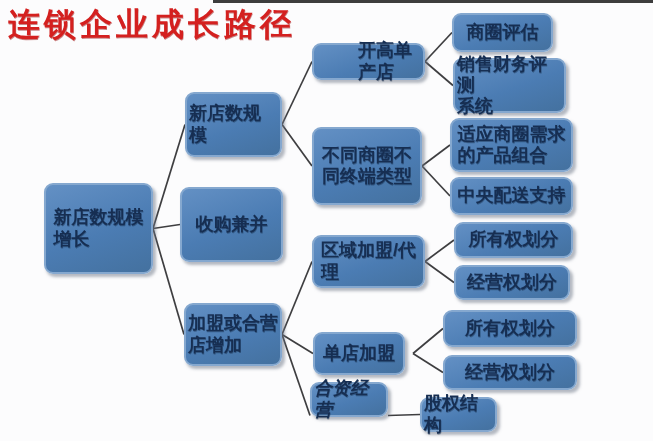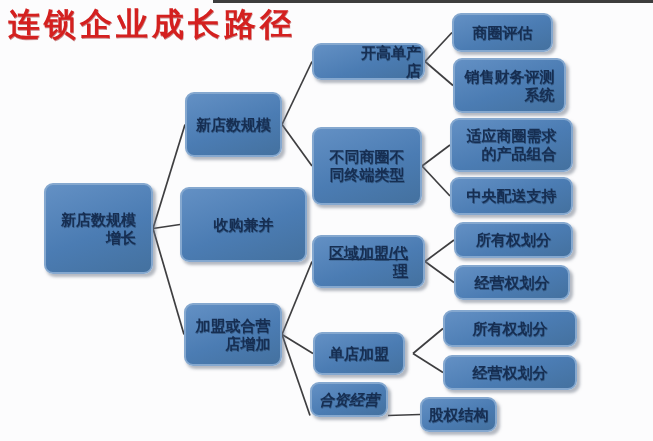--- a/index.html
+++ b/index.html
@@ -29,22 +29,22 @@
   svg.edges line{stroke:var(--edge);stroke-width:1.7;}
   .nodes{position:absolute;left:0;top:0;width:653px;height:441px;}
   .node{
     position:absolute;box-sizing:border-box;
     display:flex;align-items:center;justify-content:center;
     background:linear-gradient(160deg,var(--node-fill-top) 0%,var(--node-fill) 55%,var(--node-fill-bottom) 100%);
     border:2px solid var(--node-border);
     border-radius:9px;
     box-shadow:2.5px 3px 3px rgba(108,118,133,.5);
     color:var(--node-text);
-    font-size:15px;font-weight:700;line-height:1.18;
-    text-align:right;white-space:pre-line;
+    font-size:18px;font-weight:700;line-height:1.18;
+    text-align:left;white-space:pre-line;
     padding:1px 2px;
     text-shadow:0.5px 0.5px 0.5px rgba(10,25,50,.35);
   }
 </style>
 </head>
 <body>
 
 <div class="stage">
   <div class="top-artifact"></div>
   <div class="title">连锁企业成长路径</div>
@@ -64,27 +64,27 @@
       <line x1="425" y1="261.5" x2="454" y2="240"></line>
       <line x1="425" y1="261.5" x2="454" y2="282.5"></line>
       <line x1="413" y1="353.5" x2="443" y2="328.5"></line>
       <line x1="413" y1="353.5" x2="443" y2="372.5"></line>
       <line x1="388" y1="415.5" x2="420" y2="414.5"></line>
     </svg>
   <div class="nodes">
       <div class="node" style="left: 44px; top: 183px; width: 109px; height: 91px;"><span>新店数规模
 增长</span></div>
       <div class="node" style="left: 185px; top: 92px; width: 97px; height: 65px;"><span>新店数规模</span></div>
-      <div class="node" style="left: 180px; top: 187px; width: 127px; height: 75px;"><span>收购兼并</span></div>
+      <div class="node" style="left: 180px; top: 187px; width: 103px; height: 75px;"><span>收购兼并</span></div>
       <div class="node" style="left: 184px; top: 303px; width: 98px; height: 63px;"><span>加盟或合营
 店增加</span></div>
       <div class="node" style="left: 312px; top: 43px; width: 113px; height: 37px; padding-left: 44px;"><span>开高单产店</span></div>
       <div class="node" style="left: 312px; top: 127px; width: 110px; height: 78px;"><span>不同商圈不
 同终端类型</span></div>
-      <div class="node" style="left: 312px; top: 235px; width: 113px; height: 53px; text-decoration: underline;"><span>区域加盟/代
+      <div class="node" style="left: 312px; top: 235px; width: 113px; height: 53px;"><span>区域加盟/代
 理</span></div>
       <div class="node" style="left: 313px; top: 332px; width: 92px; height: 43px;"><span>单店加盟</span></div>
       <div class="node" style="left: 310px; top: 382px; width: 78px; height: 35px; font-style: italic;"><span>合资经营</span></div>
       <div class="node" style="left: 452px; top: 13px; width: 101px; height: 39px;"><span>商圈评估</span></div>
       <div class="node" style="left: 453px; top: 58px; width: 113px; height: 55px;"><span>销售财务评测
 系统</span></div>
       <div class="node" style="left: 450px; top: 177px; width: 123px; height: 38px;"><span>中央配送支持</span></div>
       <div class="node" style="left: 450px; top: 118px; width: 123px; height: 54px;"><span>适应商圈需求
 的产品组合</span></div>
       <div class="node" style="left: 454px; top: 222px; width: 119px; height: 36px;"><span>所有权划分</span></div>

